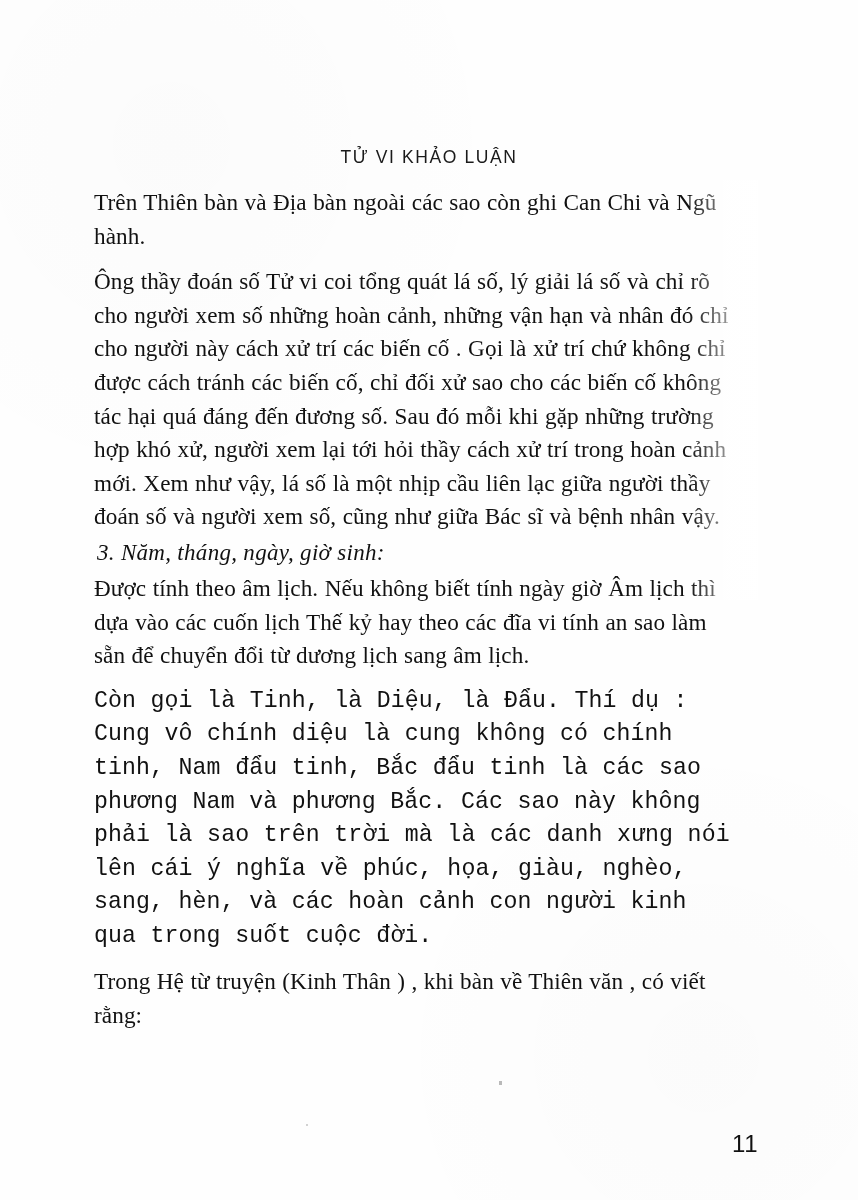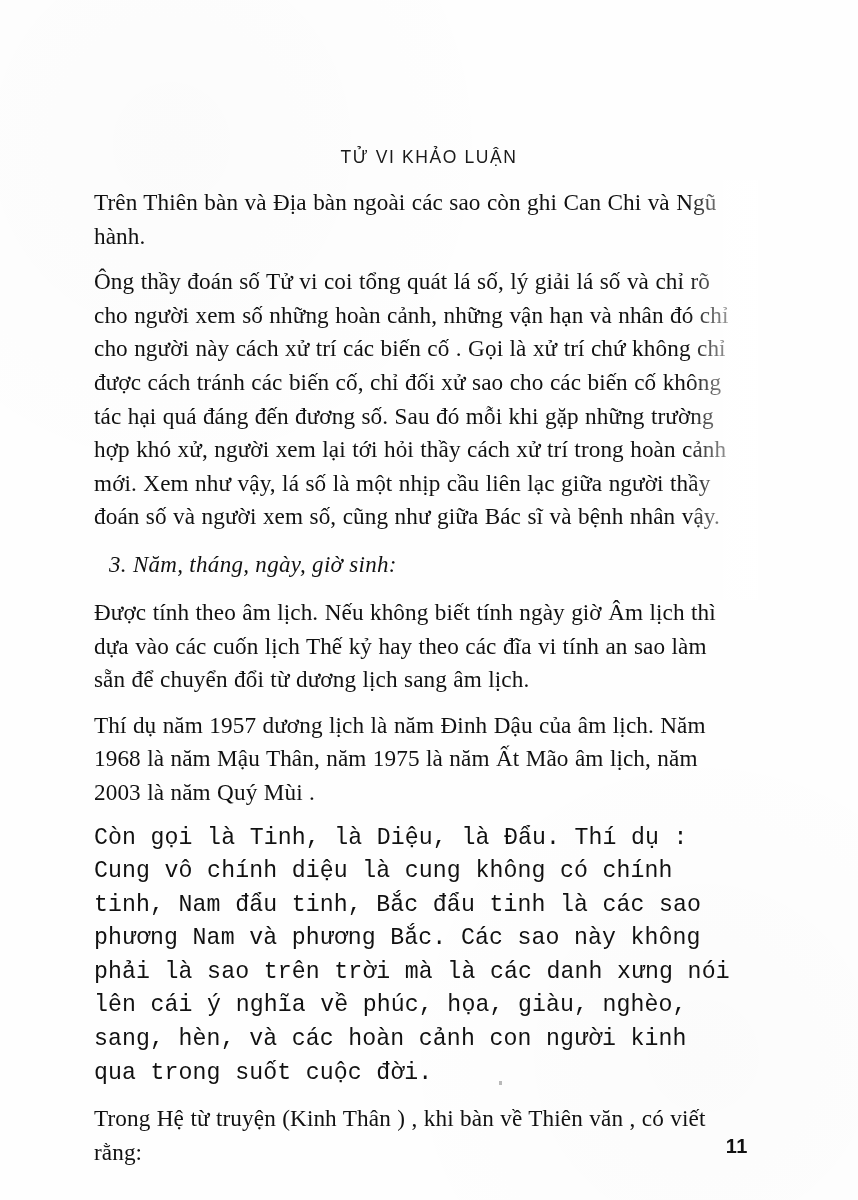--- a/index.html
+++ b/index.html
@@ -69,41 +69,41 @@
     margin: 0 0 0 0;
     font-size: 23.2px;
     line-height: 33.6px;
     text-align: left;
     letter-spacing: 0.1px;
     word-spacing: 0.5px;
   }
   p.para + p.para { margin-top: 12px; }
 
   h3.section {
-    margin: 15px;
+    margin: 3px;
     font-size: 23px;
     line-height: 32px;
     font-style: italic;
     font-weight: 400;
     letter-spacing: 0.3px;
   }
 
   .gap-before-sec3 { margin-top: 46px; }
   .gap-after-sec3  { margin-top: 16px; }
   .gap-para-ex     { margin-top: 24px; }
   .gap-before-sec4 { margin-top: 56px; }
   .gap-after-sec4  { margin-top: 16px; font-family: Liberation Mono, monospace; }
   .gap-last        { margin-top: 22px; }
 
   .folio {
     position: absolute;
-    right: 110px;
+    right: 100px;
     bottom: 42px;
-    font-size: 20px;
-    font-weight: 700;
+    font-size: 24px;
+    font-weight: 400;
     font-family: "Liberation Sans", "DejaVu Sans", sans-serif;
     color: #111111;
     letter-spacing: 0.5px;
   }
 </style>
 </head>
 <body>
 
 <div class="page">
 
@@ -114,21 +114,20 @@
   <div class="body">
 
     <p class="para">Trên Thiên bàn và Địa bàn ngoài các sao còn ghi Can Chi và Ngũ hành.</p>
 
     <p class="para">Ông thầy đoán số Tử vi coi tổng quát lá số, lý giải lá số và chỉ rõ cho người xem số những hoàn cảnh, những vận hạn và nhân đó chỉ cho người này cách xử trí các biến cố . Gọi là xử trí chứ không chỉ được cách tránh các biến cố, chỉ đối xử sao cho các biến cố không tác hại quá đáng đến đương số. Sau đó mỗi khi gặp những trường hợp khó xử, người xem lại tới hỏi thầy cách xử trí trong hoàn cảnh mới. Xem như vậy, lá số là một nhịp cầu liên lạc giữa người thầy đoán số và người xem số, cũng như giữa Bác sĩ và  bệnh  nhân vậy.</p>
 
     <h3 class="section gap-before-sec3">3. Năm, tháng, ngày, giờ sinh:</h3>
 
     <p class="para gap-after-sec3">Được tính theo âm lịch. Nếu không biết tính ngày giờ Âm lịch thì dựa vào các cuốn lịch Thế kỷ hay theo các đĩa vi tính an sao làm sẵn để chuyển đổi từ dương lịch sang âm lịch.</p>
 
-    <p class="para gap-para-ex">Thí dụ năm 1957 dương lịch là năm Đinh Dậu của âm lịch. Năm 1968 là năm Mậu Thân, năm 1975 là năm Ất Mão âm lịch, năm 2003 là năm Quý Mùi .</p>
 
 
     <p class="para gap-after-sec4">Còn gọi là Tinh, là Diệu, là Đẩu. Thí dụ : Cung vô chính diệu là cung không có chính tinh, Nam đẩu tinh, Bắc đẩu tinh là các sao phương Nam và phương Bắc. Các sao này không phải là sao trên trời mà là các danh xưng nói lên cái ý nghĩa về phúc, họa, giàu, nghèo, sang, hèn, và các hoàn cảnh con người kinh qua trong suốt cuộc đời.</p>
 
     <p class="para gap-last">Trong Hệ từ truyện  (Kinh Thân ) , khi bàn về Thiên văn , có viết rằng:</p>
 
   </div>
 
   <div class="scan-fade-right"></div>
 

